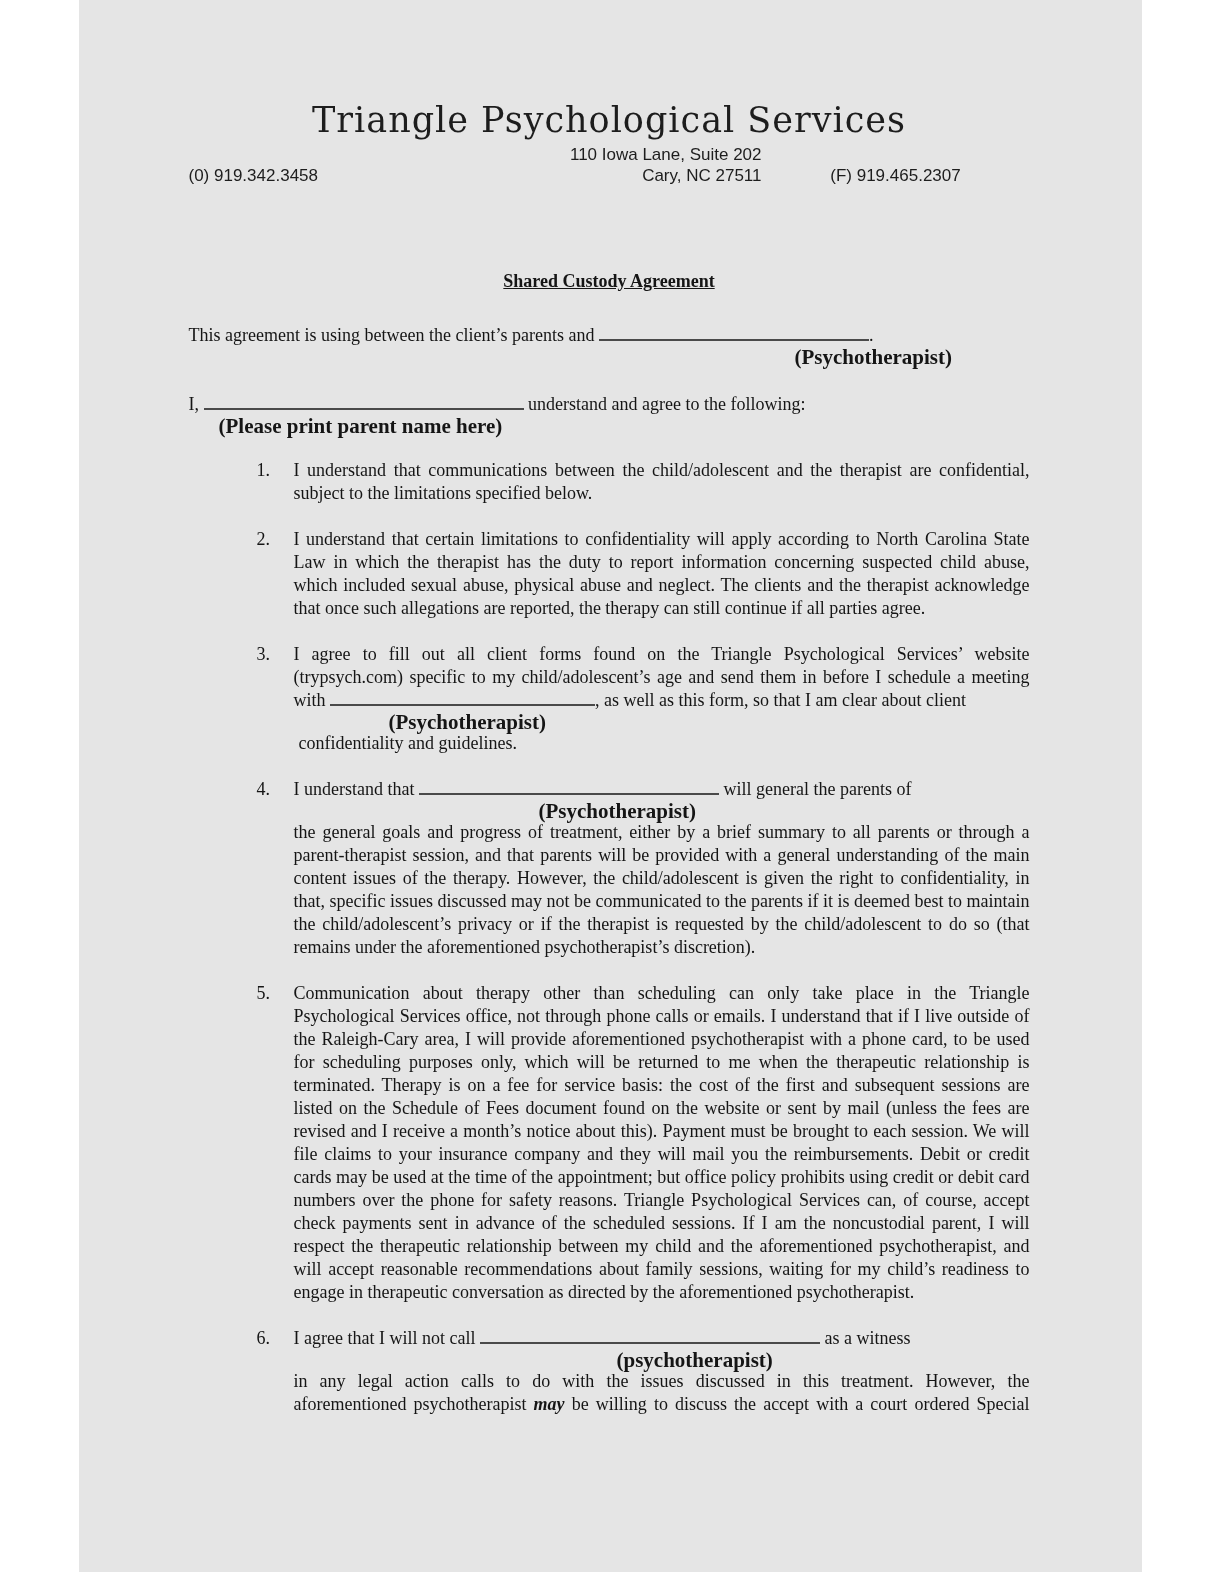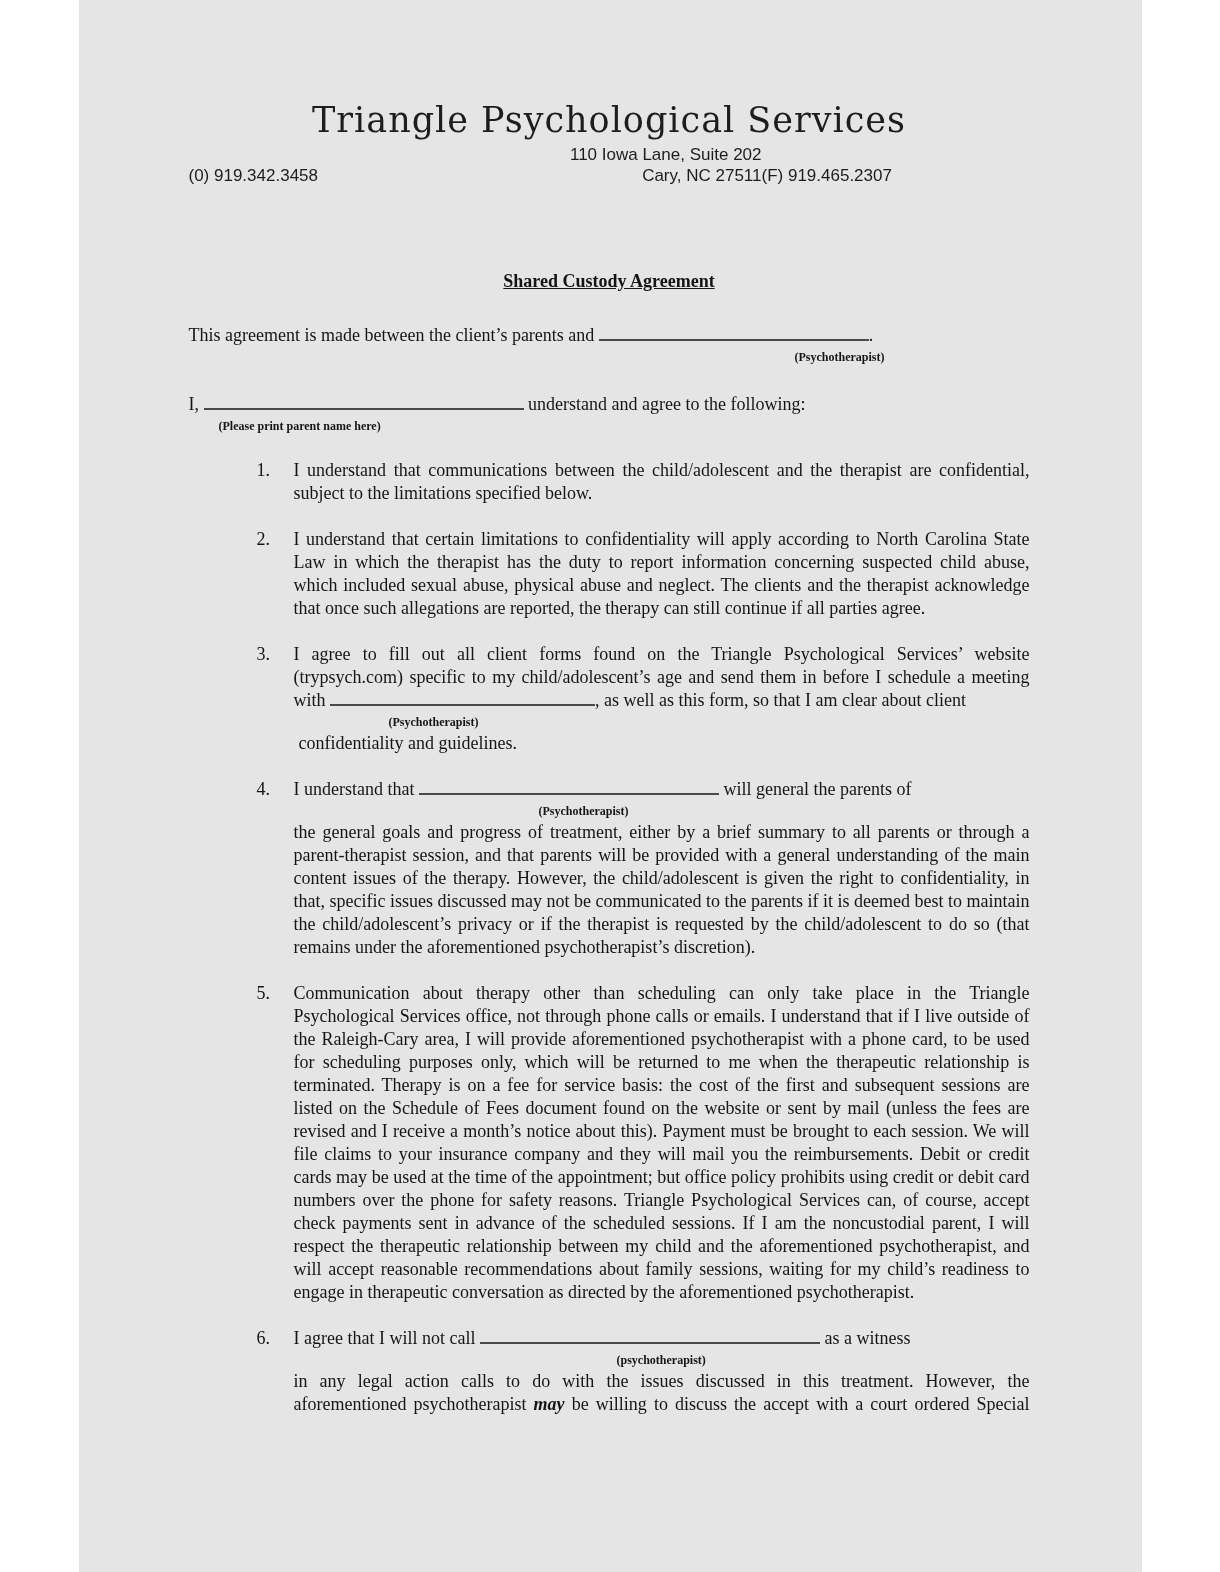--- a/index.html
+++ b/index.html
@@ -12,32 +12,32 @@
   
   .org-name {
     text-align:center; font-family:cursive, "DejaVu Serif", serif;
     font-size:35px; line-height:40px; font-weight:400; color:#1d1d1d; letter-spacing:1px;
   }
   .letterhead-row {
     display:flex; align-items:flex-end; margin-top:4px;
     font-family:"Liberation Sans", sans-serif; font-size:17px; line-height:21px; color:#1d1d1d;
   }
   .phone { width:268px; }
-  .phone.right { text-align:left; }
+  .phone.right { text-align:center; }
   .addr-block { flex:1; text-align:right; }
   
   .doc-title {
     margin-top:82px; text-align:center; font-size:18px; line-height:26px;
     font-weight:bold; text-decoration:underline;
   }
   
   .blank { display:inline-block; border-bottom:2px solid #4a4a4a; }
   .w270 { width:270px; } .w320 { width:320px; } .w265 { width:265px; }
   .w300 { width:300px; } .w340 { width:340px; }
-  .blank-label { font-weight:bold; font-size:12px; line-height:20px; }
+  .blank-label { font-weight:bold; font-size:21px; line-height:20px; }
   
   .intro-1 { margin-top:30px; }
   .intro-2 { margin-top:26px; }
   .lbl-psy-1 { margin-left:606px; }
   .lbl-parent { margin-left:30px; }
   
   .items { margin-top:5px; }
   .item { display:flex; margin-top:23px; }
   .item .num { flex:0 0 37px; margin-left:68px; }
   .item .body { flex:1; }
@@ -62,21 +62,21 @@
         <div>110 Iowa Lane, Suite 202</div>
         <div>Cary, NC 27511</div>
       </div>
       <div class="phone right">(F) 919.465.2307</div>
     </div>
   </div>
 
   <div class="doc-title">Shared Custody Agreement</div>
 
   <div class="intro-1">
-    <span>This agreement is made between the client’s parents and </span><span class="blank w270"></span><span>.</span>
+    <span>This agreement is using between the client’s parents and </span><span class="blank w270"></span><span>.</span>
     <div class="blank-label lbl-psy-1">(Psychotherapist)</div>
   </div>
 
   <div class="intro-2">
     <span>I, </span><span class="blank w320"></span><span> understand and agree to the following:</span>
     <div class="blank-label lbl-parent">(Please print parent name here)</div>
   </div>
 
   <div class="items">
 

